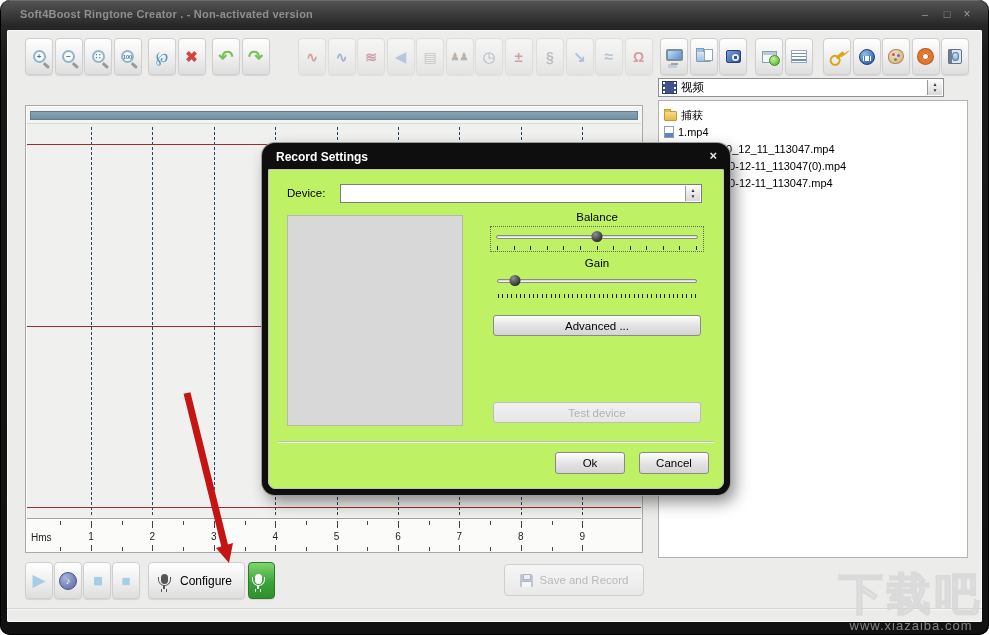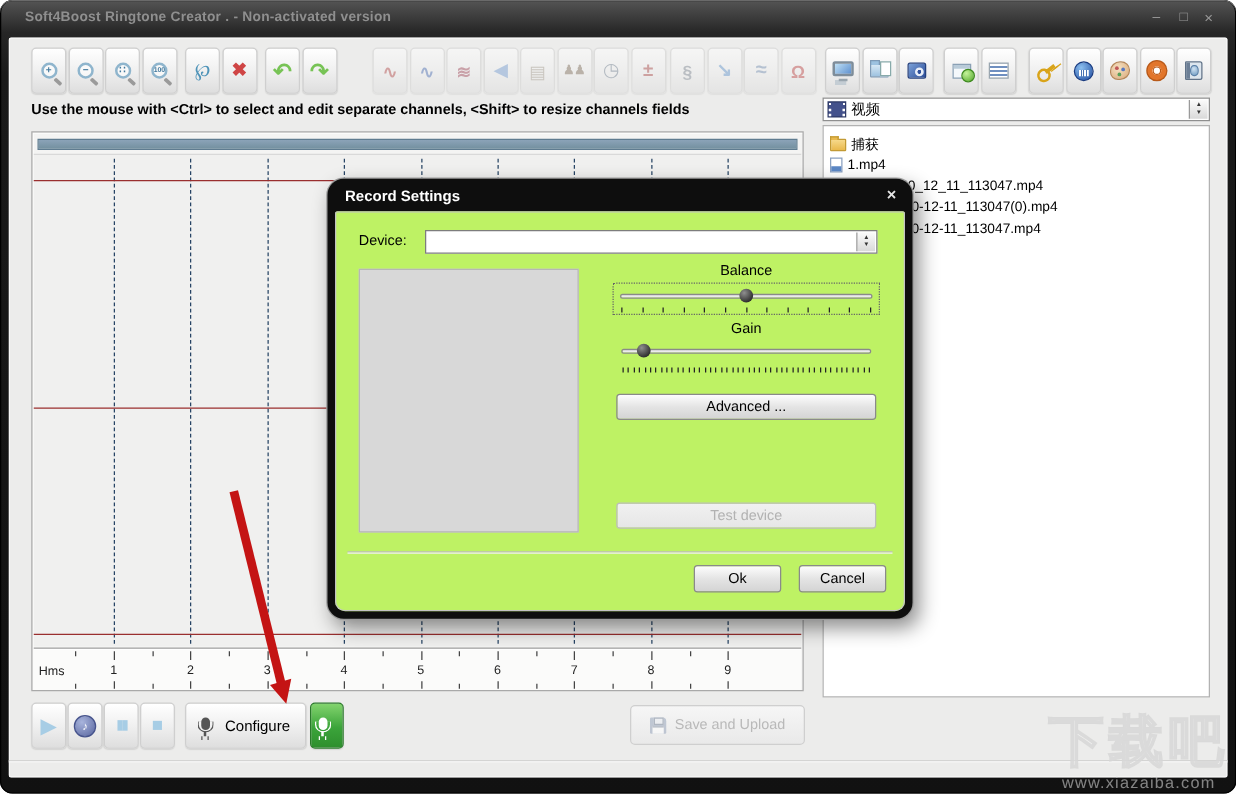--- a/index.html
+++ b/index.html
@@ -75,21 +75,21 @@
   .gridline{position:absolute;top:3px;bottom:2px;width:0;border-left:1px dashed #274465;}
   .redline{position:absolute;left:0;right:0;height:1px;background:#9a2f2f;}
   .ruler{position:absolute;left:1px;right:1px;bottom:0;height:34px;background:#fbfbfa;border-top:1px solid #9f9f9f;box-shadow:inset 0 1px 0 #fff;}
   .tick{position:absolute;width:1px;background:#444;}
   .tick.major{top:2px;height:7px;} .tick.minor{top:2px;height:4px;}
   .tick.bmaj{top:26px;height:6px;} .tick.bmin{top:28px;height:4px;}
   .rnum{position:absolute;top:12px;font-size:10px;color:#222;width:14px;text-align:center;}
   .hms{position:absolute;left:4px;top:13px;font-size:10px;color:#222;}
 
   
-  .combo{position:absolute;left:651px;top:48px;width:310px;height:19px;background:#fff;border:1px solid #8f8f8f;display:flex;align-items:center;gap:5px;padding-left:4px;font-size:11.5px;color:#000;}
+  .combo{position:absolute;left:651px;top:48px;width:286px;height:19px;background:#fff;border:1px solid #8f8f8f;display:flex;align-items:center;gap:5px;padding-left:4px;font-size:11.5px;color:#000;}
   .filelist{position:absolute;left:651px;top:70px;width:310px;height:458px;background:#fff;border:1px solid #b2b2b2;}
   .frow{position:absolute;left:5px;height:16px;display:flex;align-items:center;gap:4px;font-size:11px;color:#000;white-space:nowrap;}
 
   
   .bbtn{position:absolute;top:532px;height:37px;border:1px solid #cfcfcf;border-radius:4px;
         background:linear-gradient(#ffffff,#f0f0f0 50%,#dedede);box-shadow:0 1px 1px rgba(0,0,0,.10);
         display:flex;align-items:center;justify-content:center;font-size:12px;color:#000;}
   .bbtn .tg{line-height:1;color:#a7cde5;}
   .bbtn.green{background:linear-gradient(#83d46e,#3ba43a 55%,#2e8f2e);border-color:#2a7a2a;}
   .savebtn{position:absolute;left:497px;top:534px;width:140px;height:32px;border:1px solid #cfcfcf;border-radius:4px;
@@ -234,21 +234,20 @@
             <div class="ic-palette"></div>
           </div>
           <div class="tbtn" style="left: 904.5px;">
             <div class="ic-lifering"></div>
           </div>
           <div class="tbtn" style="left: 934px;">
             <div class="ic-book"></div>
           </div>
         </div>
 
-      <div class="instruction">Use the mouse with &lt;Ctrl&gt; to select and edit separate channels, &lt;Shift&gt; to resize channels fields</div>
 
       <div class="wavepanel">
         <div class="bluebar"></div>
         <div class="wavearea" id="wavearea">
             <div class="gridline" style="left: 64px;"></div>
             <div class="gridline" style="left: 125.4px;"></div>
             <div class="gridline" style="left: 186.8px;"></div>
             <div class="gridline" style="left: 248.2px;"></div>
             <div class="gridline" style="left: 309.6px;"></div>
             <div class="gridline" style="left: 371px;"></div>
@@ -353,21 +352,21 @@
       <div class="bbtn" style="left:141px;width:97px;gap:6px;">
         <span class="ic-mic"></span>
         <span>Configure</span>
       </div>
       <div class="bbtn green" style="left:241px;width:27px;">
         <span class="ic-mic white"></span>
       </div>
 
       <div class="savebtn">
         <span class="ic-floppy"></span>
-        <span>Save and Upload</span>
+        <span>Save and Record</span>
       </div>
 
       <div class="bottomline"></div>
 
       <svg class="overlay" width="975" height="592" viewBox="0 0 975 592">
         <line x1="180" y1="363" x2="218" y2="517" stroke="#c41414" stroke-width="7"></line>
         <polygon points="222,533 209,518 226,513" fill="#c41414"></polygon>
       </svg>
 
       <div class="dialog">

